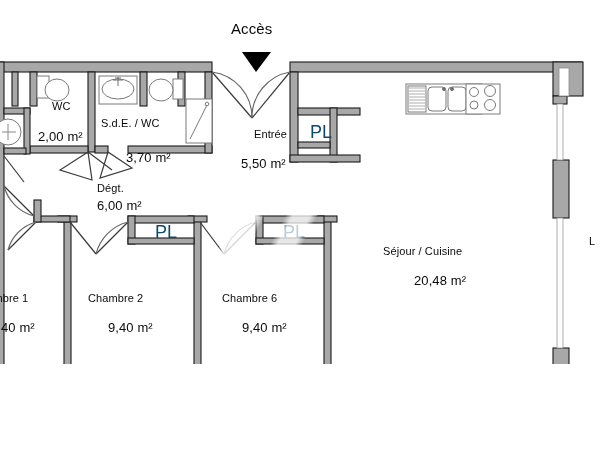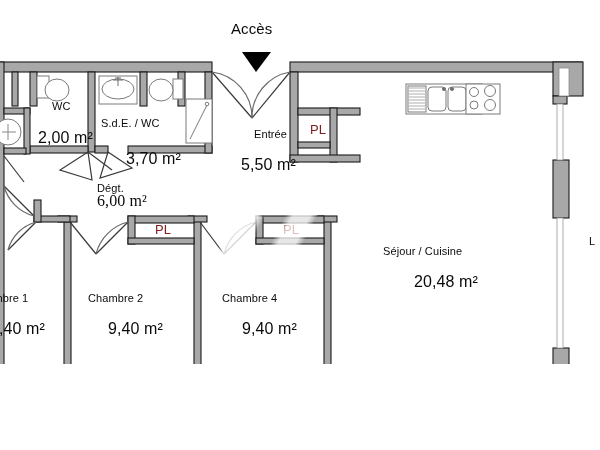--- a/index.html
+++ b/index.html
@@ -2,22 +2,22 @@
 <html><head>
 <meta charset="utf-8">
 <title>Plan</title>
 <style>
   html,body{margin:0;padding:0;background:#ffffff;}
   body{font-family:"Liberation Sans", sans-serif;}
   #stage{position:relative;width:600px;height:364px;background:#ffffff;overflow:hidden;}
   #svgplan{position:absolute;left:0;top:0;width:600px;height:450px;}
   .lbl{position:absolute;white-space:nowrap;color:#0a0a0a;letter-spacing:.1px;}
   .rname{font-size:11px;}
-  .rarea{font-size:16px;}
-  .plname{font-size:13px;color:#7f1d1d;}
+  .rarea{font-size:13px;}
+  .plname{font-size:18px;color:#0c4a6e;}
   .acc{font-size:15px;}
   .scale-num{font-size:12px;color:#111;}
   .wm{position:absolute;left:150px;top:196px;width:215px;height:68px;
       pointer-events:none;
       background:
         linear-gradient(118deg, rgba(255,255,255,0) 0 38%, rgba(255,255,255,.78) 41% 47%, rgba(255,255,255,0) 50% 100%),
         linear-gradient(118deg, rgba(255,255,255,0) 0 58%, rgba(255,255,255,.72) 61% 68%, rgba(255,255,255,0) 71% 100%);
   }
   .wm2{position:absolute;left:300px;top:214px;width:120px;height:44px;pointer-events:none;
       background:linear-gradient(118deg, rgba(255,255,255,0) 0 44%, rgba(255,255,255,.70) 47% 56%, rgba(255,255,255,0) 59% 100%);}
@@ -189,29 +189,29 @@
   <div class="lbl rname" style="left:52px;top:100px;">WC</div>
   <div class="lbl rarea" style="left:38px;top:129px;">2,00 m²</div>
 
   <div class="lbl rname" style="left:101px;top:117px;">S.d.E. / WC</div>
   <div class="lbl rarea" style="left:126px;top:150px;">3,70 m²</div>
 
   <div class="lbl rname" style="left:254px;top:128px;">Entrée</div>
   <div class="lbl rarea" style="left:241px;top:156px;">5,50 m²</div>
 
   <div class="lbl rname" style="left:97px;top:182px;">Dégt.</div>
-  <div class="lbl rarea" style="left:97px;top:192px;font-family:Liberation Serif, serif;">6,00 m²</div>
+  <div class="lbl rarea" style="left:97px;top:198px;">6,00 m²</div>
 
   <div class="lbl rname" style="left:-27px;top:292px;">Chambre 1</div>
   <div class="lbl rarea" style="left:-10px;top:320px;">9,40 m²</div>
 
   <div class="lbl rname" style="left:88px;top:292px;text-align:center;">Chambre 2</div>
   <div class="lbl rarea" style="left:108px;top:320px;">9,40 m²</div>
 
-  <div class="lbl rname" style="left:222px;top:292px;">Chambre 4</div>
+  <div class="lbl rname" style="left:222px;top:292px;">Chambre 6</div>
   <div class="lbl rarea" style="left:242px;top:320px;">9,40 m²</div>
 
   <div class="lbl rname" style="left:383px;top:245px;">Séjour / Cuisine</div>
   <div class="lbl rarea" style="left:414px;top:273px;">20,48 m²</div>
 
   <div class="lbl plname" style="left:310px;top:122px;">PL</div>
   <div class="lbl plname" style="left:155px;top:222px;">PL</div>
   <div class="lbl plname" style="left:283px;top:222px;">PL</div>
 
   <div class="lbl rname" style="left:589px;top:235px;">L</div>

